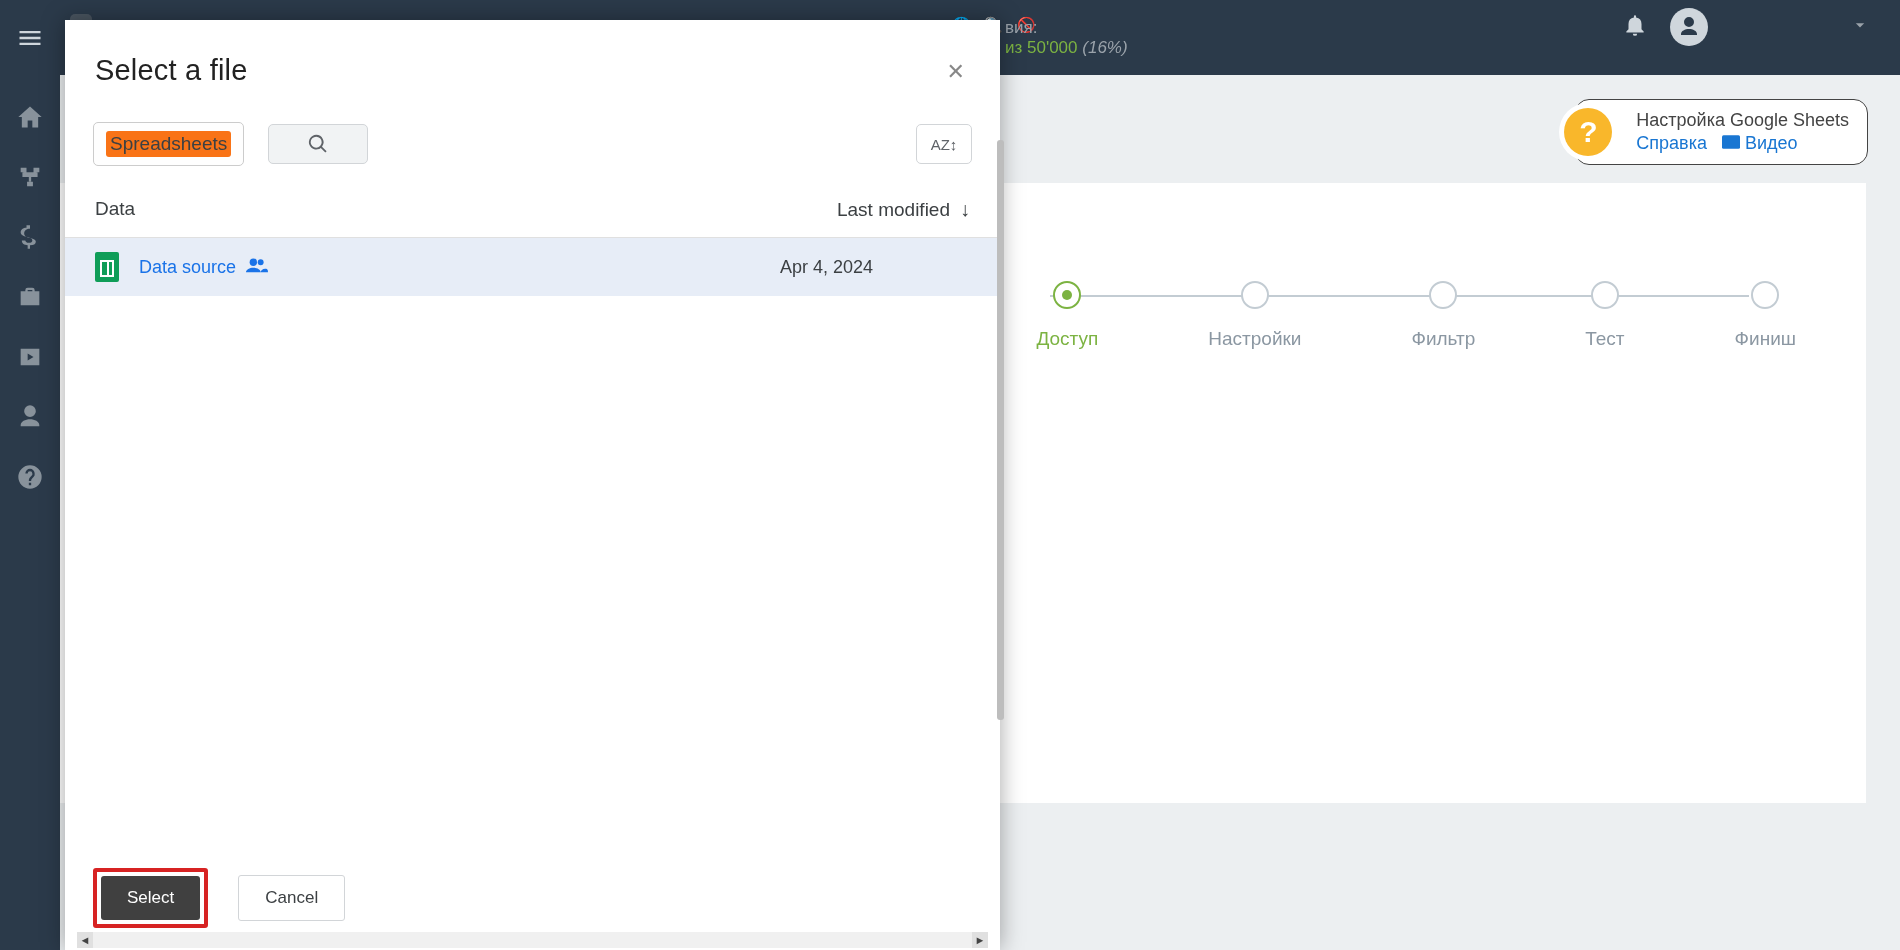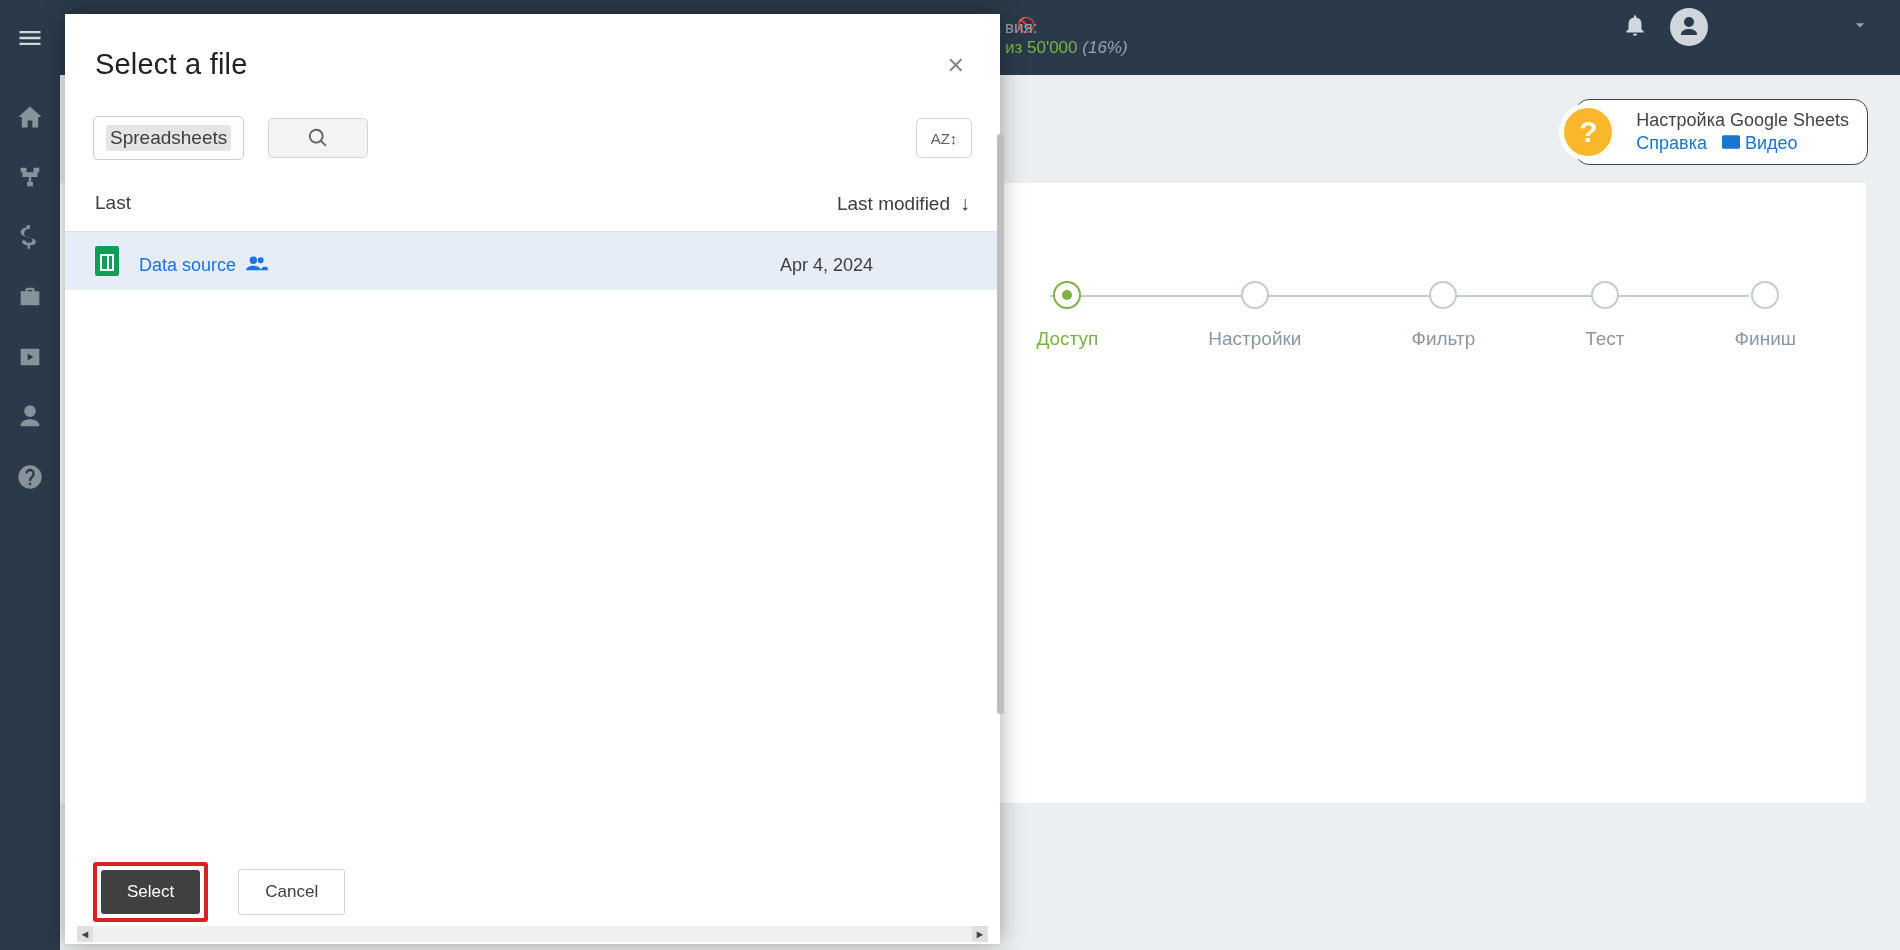--- a/index.html
+++ b/index.html
@@ -62,38 +62,38 @@
 .step-line { position: absolute; top: 14px; height: 2px; background: #c3ccd3; width: calc(100% + 110px); left: 14px; z-index: 0; }
 .step:last-child .step-line { display: none; }
 .step-circle, .step-label { z-index: 1; background: #fff; }
 
 
 .action-area { margin-top: 60px; }
 .big-btn { background: #1e88e5; color: #fff; border: none; border-radius: 999px; padding: 18px 46px; font-size: 20px; cursor: pointer; box-shadow: 0 2px 5px rgba(0,0,0,.2); display: inline-block; text-align: center; }
 .link-below { margin-top: 20px; color: #1e88e5; font-size: 19px; cursor: pointer; }
 
 
-.modal { position: absolute; left: 65px; top: 14px; width: 935px; height: 930px; background: #fff; box-shadow: 0 0 22px rgba(0,0,0,.35); display: flex; flex-direction: column; }
+.modal { position: absolute; left: 65px; top: 20px; width: 935px; height: 930px; background: #fff; box-shadow: 0 0 22px rgba(0,0,0,.35); display: flex; flex-direction: column; }
 .modal-header { padding: 34px 30px 8px 30px; display: flex; justify-content: space-between; align-items: flex-start; }
 .modal-title { font-size: 29px; color: #222; letter-spacing: .2px; }
 .modal-x { font-size: 22px; color: #888; cursor: pointer; padding: 5px; }
 
 .picker-tools { padding: 24px 28px 12px 28px; display: flex; align-items: center; gap: 24px; }
 .filter-chip { border: 1px solid #ccc; border-radius: 5px; padding: 8px 12px; font-size: 19px; color: #3c4043; background: #fefefe; display: inline-flex; align-items: center; }
-.filter-chip span { background: #e5e5e5; padding: 2px 4px; border-radius: 3px; }
+.filter-chip span { background: #f97316; padding: 2px 4px; border-radius: 3px; }
 .search-btn { width: 100px; height: 40px; border: 1px solid #d2d5d8; background: #f1f3f4; border-radius: 5px; display: flex; align-items: center; justify-content: center; cursor: pointer; }
 .sort-btn { width: 56px; height: 40px; border: 1px solid #d2d5d8; background: #fff; border-radius: 5px; display: flex; align-items: center; justify-content: center; cursor: pointer; margin-left: auto; color: #5f6368; font-size: 15px; }
 
 .picker-headrow { display: flex; padding: 20px 30px 16px 30px; color: #3c4043; font-size: 19px; border-bottom: 1px solid #e0e0e0; }
 .picker-headrow .col-name { flex: 1; }
 .picker-headrow .col-date { display: flex; align-items: center; gap: 10px; margin-left: 21px; }
 .picker-headrow .arrow-down { font-size: 20px; }
 
 .file-list { flex: 1; overflow-y: auto; }
-.file-row { display: flex; align-items: flex-end; padding: 14px 30px; background: #e7edf7; cursor: pointer; }
+.file-row { display: flex; align-items: center; padding: 14px 30px; background: #e7edf7; cursor: pointer; }
 .sheet-icon { width: 24px; height: 30px; background: #0f9d58; border-radius: 2px; position: relative; margin-right: 20px; }
 .sheet-icon::before { content: ""; position: absolute; top: 8px; left: 5px; right: 5px; bottom: 5px; border: 2px solid #fff; }
 .sheet-icon::after { content: ""; position: absolute; top: 8px; bottom: 5px; left: 50%; width: 2px; background: #fff; }
 .file-name { flex: 1; color: #1a73e8; font-size: 18px; }
 .file-shared { margin-left: 10px; color: #1a73e8; }
 .file-date { color: #3c4043; font-size: 18px; width: 190px; text-align: left; }
 
 .modal-actions { padding: 22px 28px; display: flex; gap: 30px; align-items: center; border-top: 0; }
 .select-wrap { border: 4px solid #d72323; padding: 4px; border-radius: 3px; }
 .btn-select { background: #404040; color: #fff; border: none; padding: 12px 26px; font-size: 17px; font-weight: 500; cursor: pointer; border-radius: 3px; }
@@ -246,21 +246,21 @@
       <svg width="22" height="22" viewBox="0 0 24 24" fill="#5f6368">
           <path d="M10 2a8 8 0 1 0 5 14.3l5 5 1.4-1.4-5-5A8 8 0 0 0 10 2zm0 2a6 6 0 1 1-6 6 6 6 0 0 1 6-6z"></path>
         </svg>
     </div>
     <div class="sort-btn">
       <span>AZ↕</span>
     </div>
   </div>
 
   <div class="picker-headrow">
-    <div class="col-name">Last</div>
+    <div class="col-name">Data</div>
     <div class="col-date">
       <span>Last modified</span>
       <span class="arrow-down">↓</span>
     </div>
   </div>
 
   <div class="file-list" id="file-list">
       <div class="file-row">
         <div class="sheet-icon"></div>
         <div class="file-name">Data source<span class="file-shared"><svg width="22" height="16" viewBox="0 0 24 16" fill="#1a73e8">

